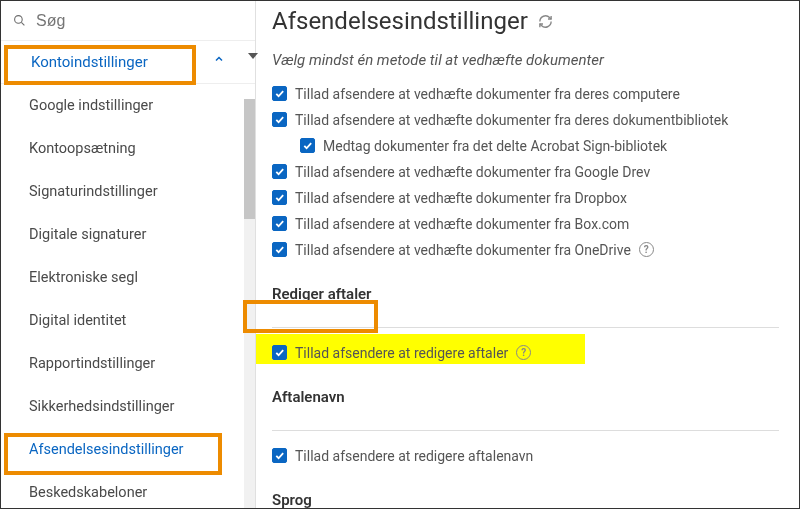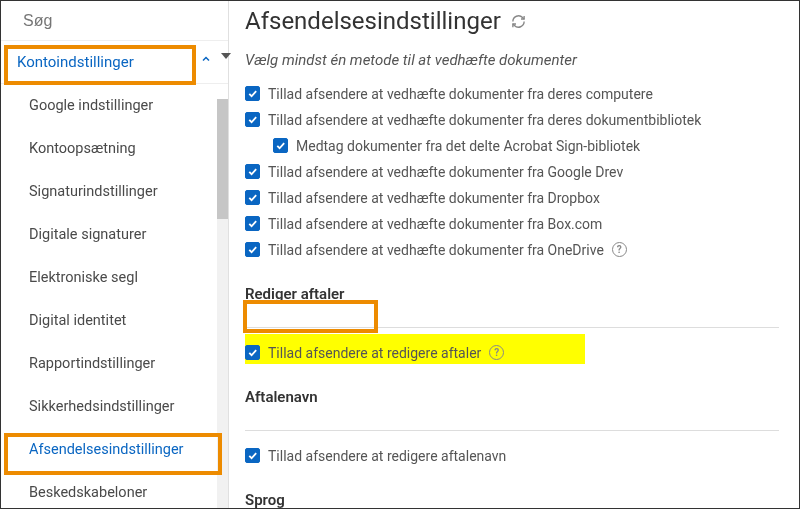--- a/index.html
+++ b/index.html
@@ -8,21 +8,21 @@
       background: #fff;
       width: 800px;
       height: 509px;
       overflow: hidden;
       border: 1px solid #333;
       position: relative;
     }
     .container { display: flex; height: 100%; }
 
     .sidebar {
-      width: 228px;
+      width: 255px;
       border-right: 1px solid #e0e0e0;
       display: flex;
       flex-direction: column;
       position: relative;
     }
     .search-row {
       display: flex;
       align-items: center;
       padding: 10px 12px;
       gap: 10px;
@@ -33,21 +33,21 @@
       font-size: 16px;
       color: #666;
       flex: 1;
       background: transparent;
     }
     .search-icon { color: #6b6b6b; width: 19px; height: 19px; }
     .section-header {
       display: flex;
       align-items: flex-start;
       justify-content: space-between;
-      padding: 12px 16px;
+      padding: 12px 30px;
       color: #0a66c2;
       font-size: 15px;
       cursor: pointer;
       border-top: 1px solid #eee;
       border-bottom: 1px solid #eee;
     }
     .section-header .chevron { color: #0a66c2; }
     .nav-list {
       flex: 1;
       overflow-y: auto;

